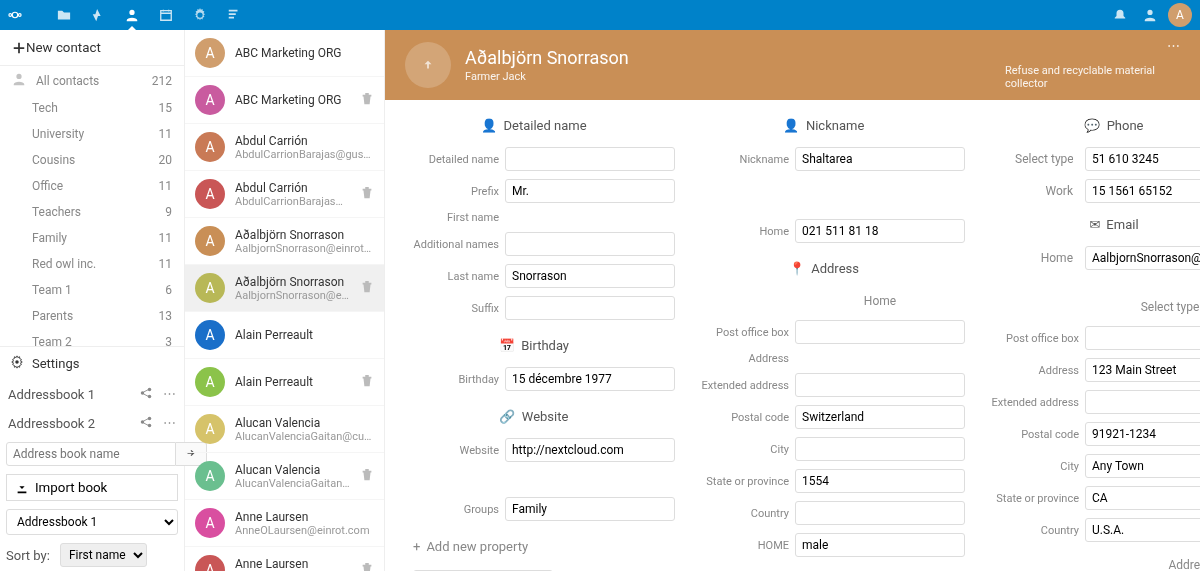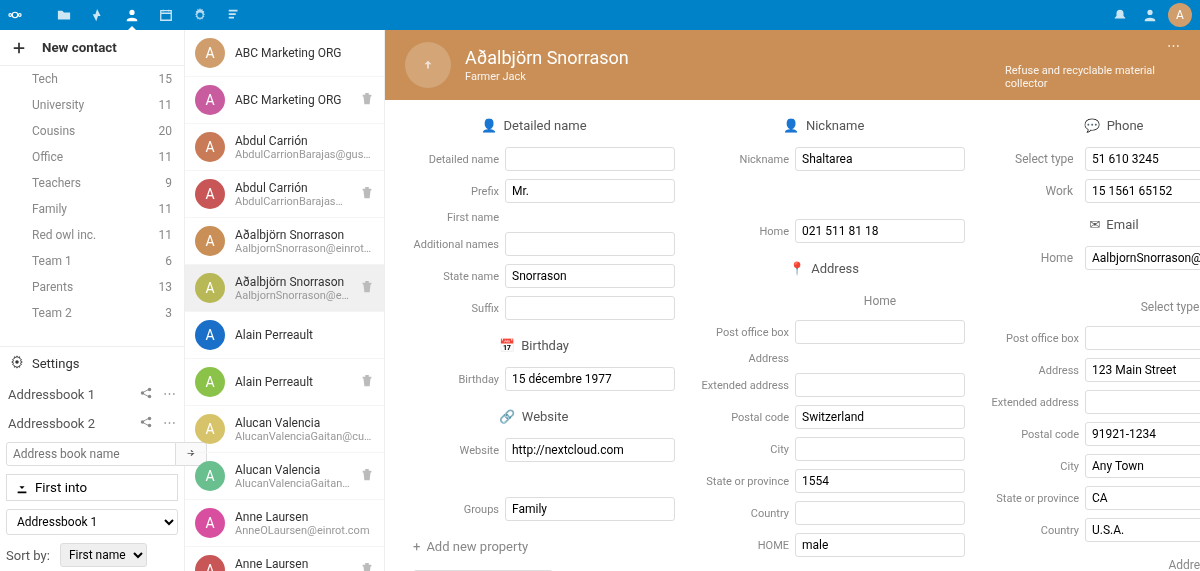--- a/index.html
+++ b/index.html
@@ -7,21 +7,21 @@
 .header{height:30px;background:#0082c9;display:flex;align-items:center;padding:0 8px;color:#fff}
 .header .logo{width:40px;display:flex;align-items:center}
 .header .nav-icons{display:flex;gap:18px;margin-left:8px}
 .header .ico{width:16px;height:16px;display:flex;align-items:center;justify-content:center;opacity:.8;cursor:pointer}
 .header .ico.active{opacity:1;position:relative}
 .header .ico.active::after{content:"";position:absolute;bottom:-8px;left:3px;width:0;height:0;border-left:5px solid transparent;border-right:5px solid transparent;border-bottom:5px solid #fff}
 .header .spacer{flex:1}
 .header .avatar{width:24px;height:24px;border-radius:50%;background:#d09e6d;display:flex;align-items:center;justify-content:center;color:#fff;font-size:12px;margin-left:10px}
 .app{display:flex;height:541px}
 .sidebar{width:185px;border-right:1px solid #eee;display:flex;flex-direction:column;background:#fff}
-.new-btn{margin:0;padding:10px 12px;border:none;border-bottom:1px solid #eee;background:#fff;text-align:left;cursor:pointer;font-weight:bold;color:#333;display:flex;align-items:center;gap:16px}
+.new-btn{margin:0;padding:10px 12px;border:none;border-bottom:1px solid #eee;background:#fff;text-align:left;cursor:pointer;font-weight:normal;color:#333;display:flex;align-items:center;gap:0}
 .groups{flex:1;overflow:auto}
 .group-item{display:flex;align-items:center;padding:6px 12px;color:#888;cursor:pointer;font-size:12px}
 .group-item .gi{width:16px;margin-right:8px;opacity:.5}
 .group-item .cnt{margin-left:auto;color:#888}
 .group-item.sub{padding-left:32px}
 .settings-row{display:flex;align-items:center;padding:8px 10px;border-top:1px solid #eee;cursor:pointer;color:#333}
 .settings-row .gi{margin-right:8px}
 .ab-row{display:flex;align-items:center;padding:6px 8px;color:#555}
 .ab-row .actions{margin-left:auto;display:flex;gap:10px;color:#888}
 .ab-input{display:flex;margin:4px 6px}
@@ -117,20 +117,27 @@
 
 <div class="app">
   <div class="sidebar">
     <button class="new-btn">
       <svg viewBox="0 0 16 16">
           <path d="M7 2h2v5h5v2H9v5H7V9H2V7h5z"></path>
         </svg>
       <span>New contact</span>
     </button>
     <div class="groups" id="groups">
+        <div class="group-item">
+          <span class="gi"><svg viewBox="0 0 16 16">
+              <path d="M5 5a3 3 0 116 0 3 3 0 01-6 0zm-3 9c0-2 3-3 6-3s6 1 6 3v1H2z"></path>
+            </svg></span>
+          <span>All contacts</span>
+          <span class="cnt">212</span>
+        </div>
         <div class="group-item sub">
           <span>Tech</span>
           <span class="cnt">15</span>
         </div>
         <div class="group-item sub">
           <span>University</span>
           <span class="cnt">11</span>
         </div>
         <div class="group-item sub">
           <span>Cousins</span>
@@ -201,21 +208,21 @@
     <div class="ab-input">
       <input placeholder="Address book name" style="">
       <button class="go"><svg viewBox="0 0 16 16">
             <path d="M4 8h6M8 5l3 3-3 3" fill="none" stroke="#555" stroke-width="1.5"></path>
           </svg></button>
     </div>
     <button class="import-btn">
       <svg viewBox="0 0 16 16">
           <path d="M8 2v7M5 6l3 3 3-3M3 12h10v2H3z"></path>
         </svg>
-      <span>First into</span>
+      <span>Import book</span>
     </button>
     <select class="select-box"><option>Addressbook 1</option></select>
     <div class="sort-row">
       <span>Sort by:</span>
       <select><option>First name</option></select>
     </div>
   </div>
 
   <div class="list" id="list">
       <div class="list-item">
@@ -347,21 +354,21 @@
             <input value="Mr." style="">
           </div>
         <div class="field">
             <label>First name</label>
           </div>
         <div class="field">
             <label>Additional names</label>
             <input value="" style="">
           </div>
         <div class="field">
-            <label>State name</label>
+            <label>Last name</label>
             <input value="Snorrason" style="">
           </div>
         <div class="field">
             <label>Suffix</label>
             <input value="" style="">
           </div>
         <div class="sec-title" style="margin-top:10px">
             <span>📅</span>
             <span>Birthday</span>
           </div>

